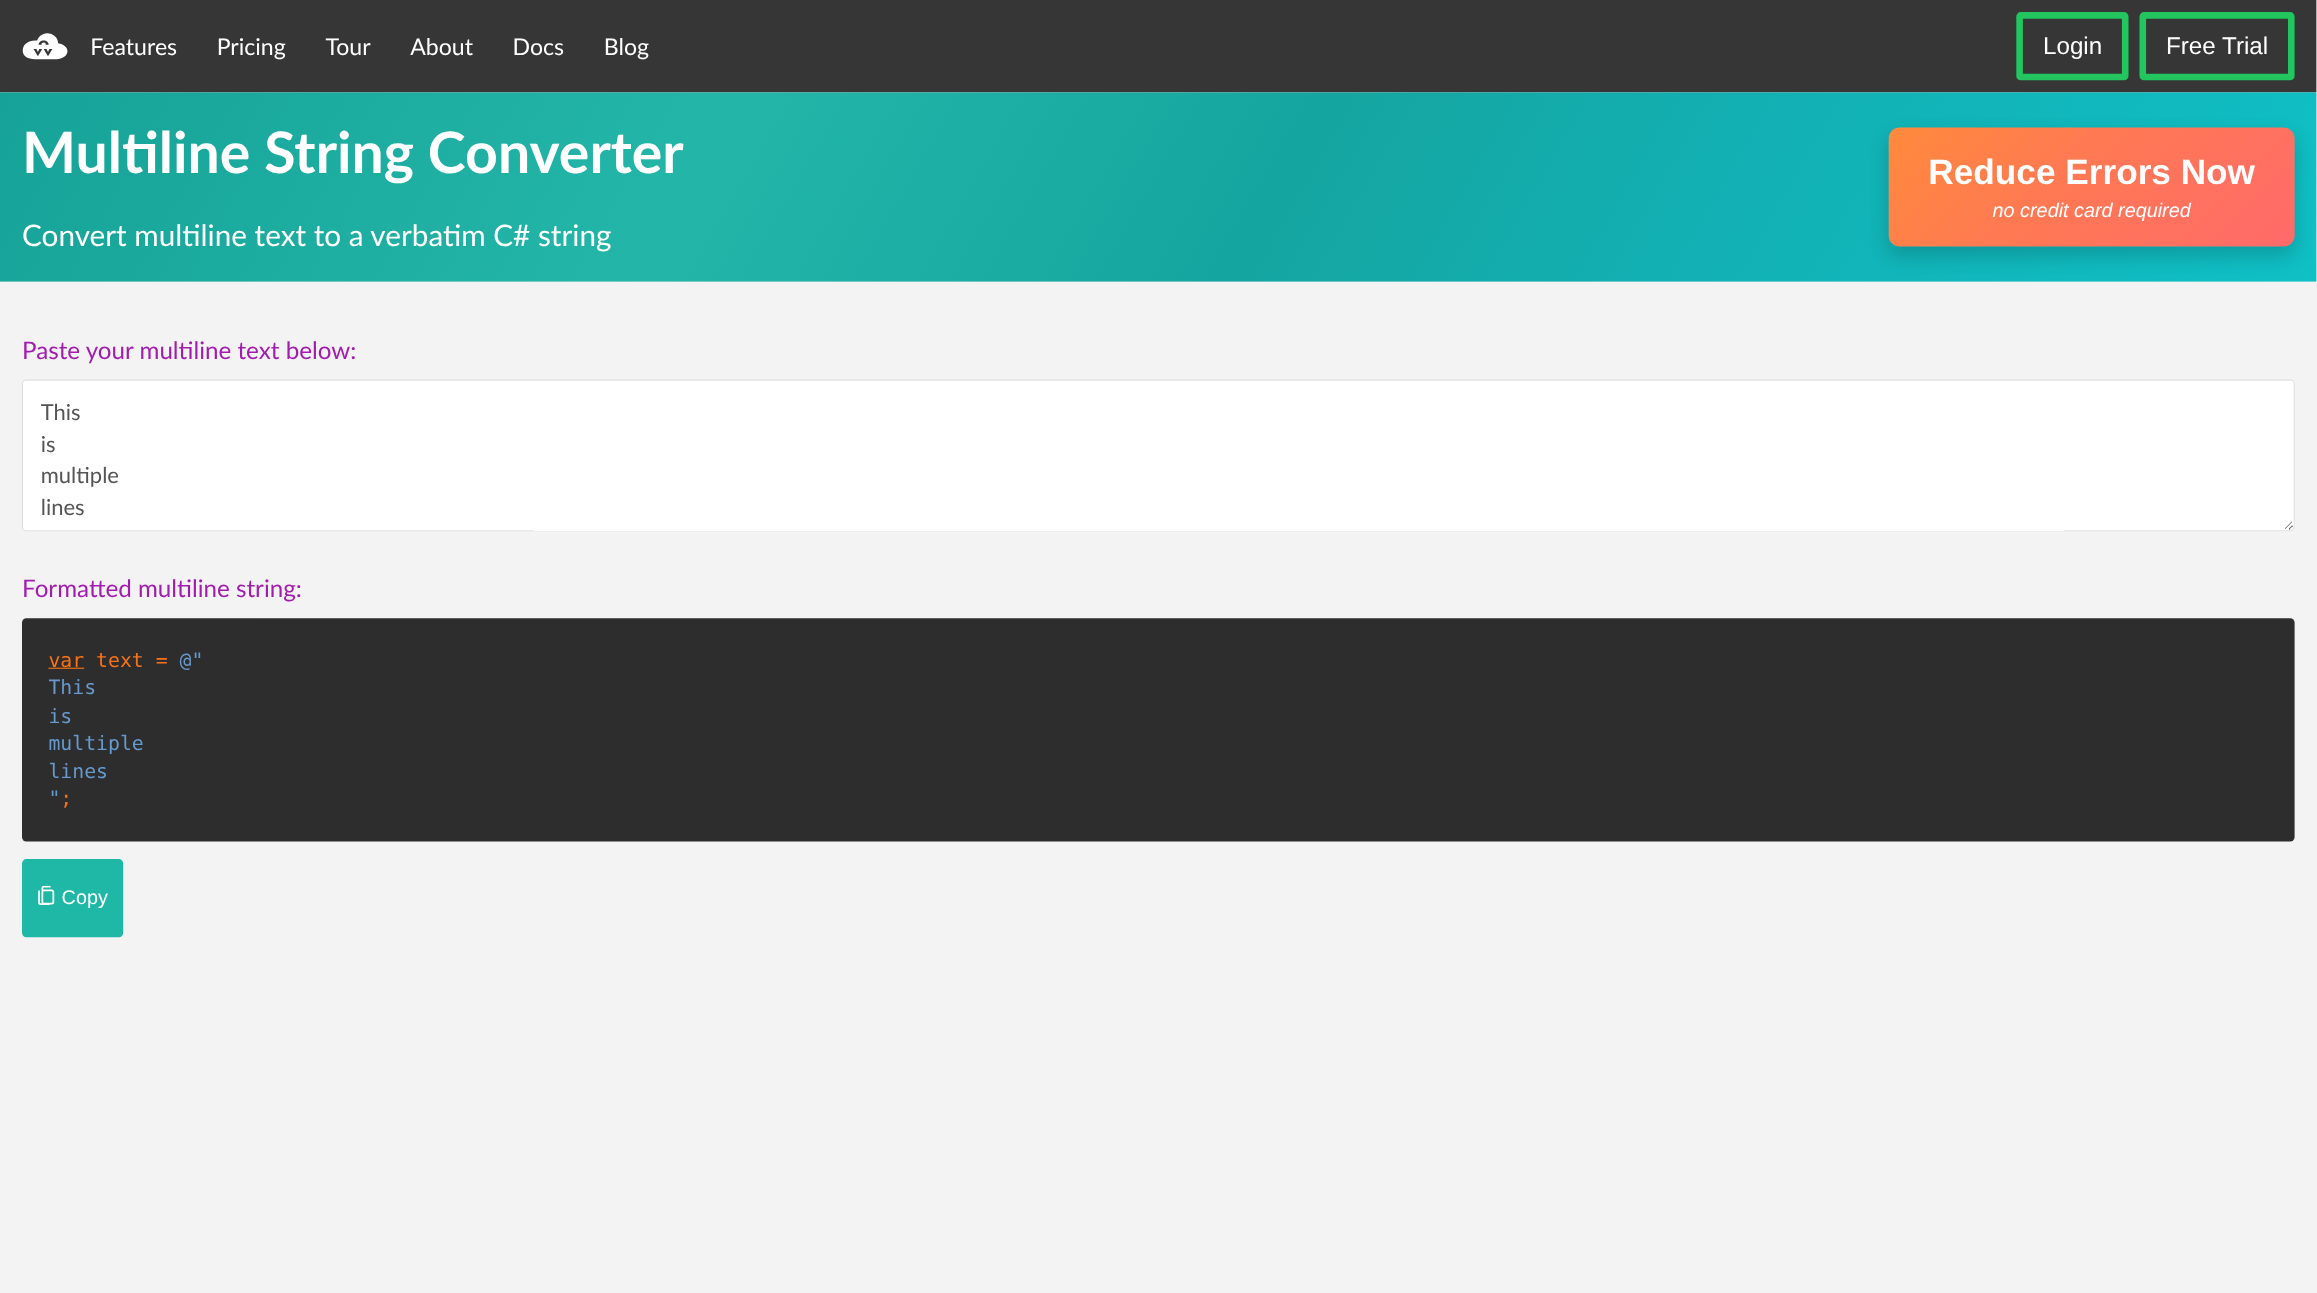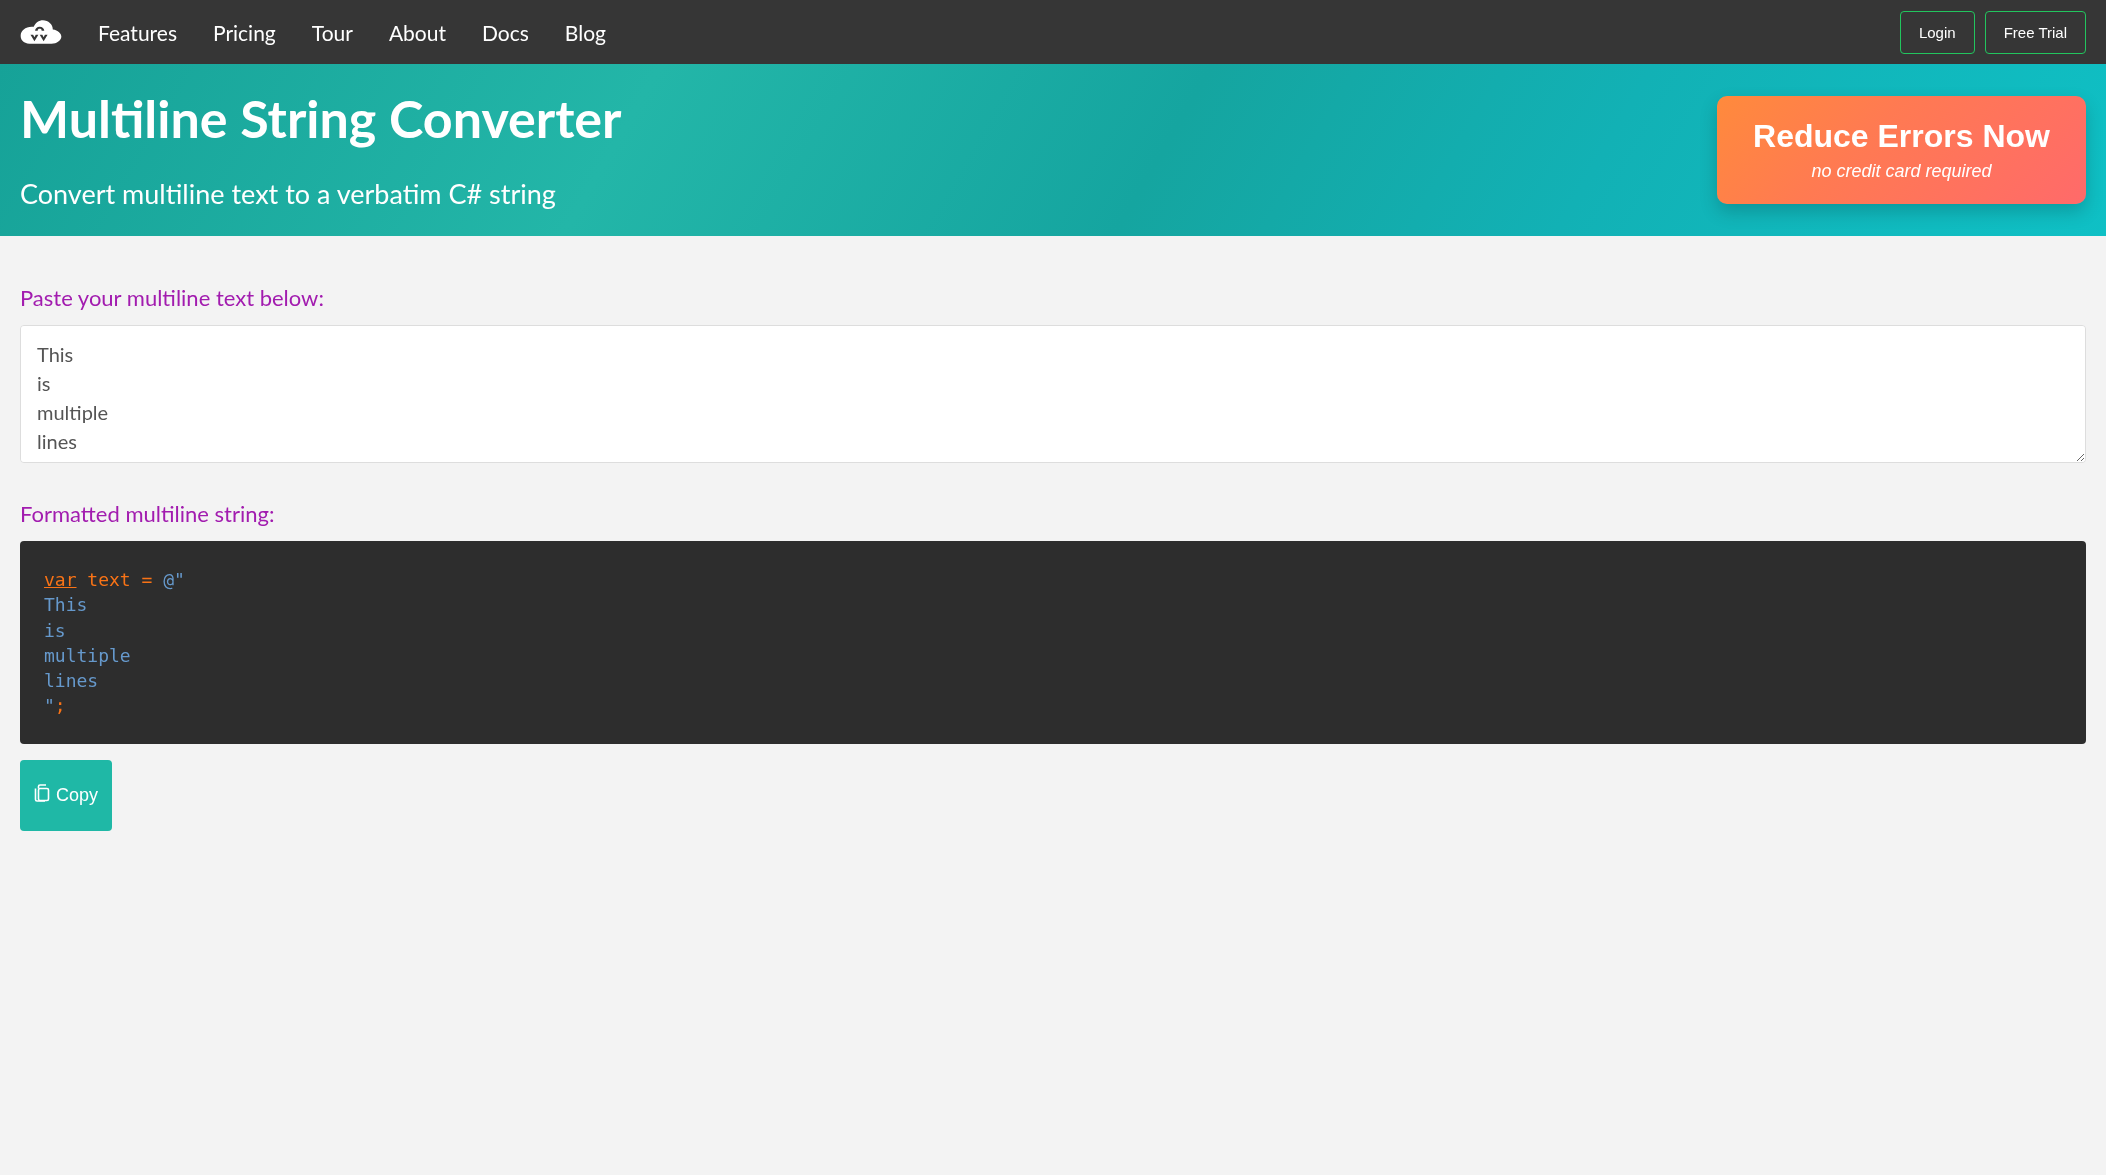--- a/index.html
+++ b/index.html
@@ -4,39 +4,39 @@
 <style>
   * { box-sizing: border-box; margin: 0; padding: 0; }
   body {
     font-family: "Lato", "Segoe UI", -apple-system, sans-serif;
     background: #f3f3f3;
     color: #333;
   }
   
   .nav {
     background: #363636;
-    height: 64px;
+    height: 84px;
     display: flex;
     align-items: center;
     padding: 0 20px;
-    gap: 36px;
+    gap: 20px;
   }
   .logo {
     width: 42px; height: 34px;
     color: #fff;
     display: flex; align-items: center; justify-content: center;
   }
   .nav-links { display: flex; gap: 36px; flex: 1; }
   .nav-link {
     color: #fff; font-size: 21px; text-decoration: none; cursor: pointer;
   }
   .nav-buttons { display: flex; gap: 10px; }
   .nav-btn {
-    border: 1px solid #22c55e; color: #fff; background: transparent;
-    padding: 12px 18px; font-size: 15px; cursor: pointer;
+    border: 6px solid #22c55e; color: #fff; background: transparent;
+    padding: 12px 18px; font-size: 22px; cursor: pointer;
     border-radius: 4px;
   }
   
   .hero {
     background: linear-gradient(120deg, #16a298 0%, #23b6a8 30%, #15a5a0 55%, #12b1b5 75%, #0fc0c5 100%);
     padding: 26px 20px 26px 20px;
     display: flex;
     justify-content: space-between;
     align-items: center;
     gap: 37px;

